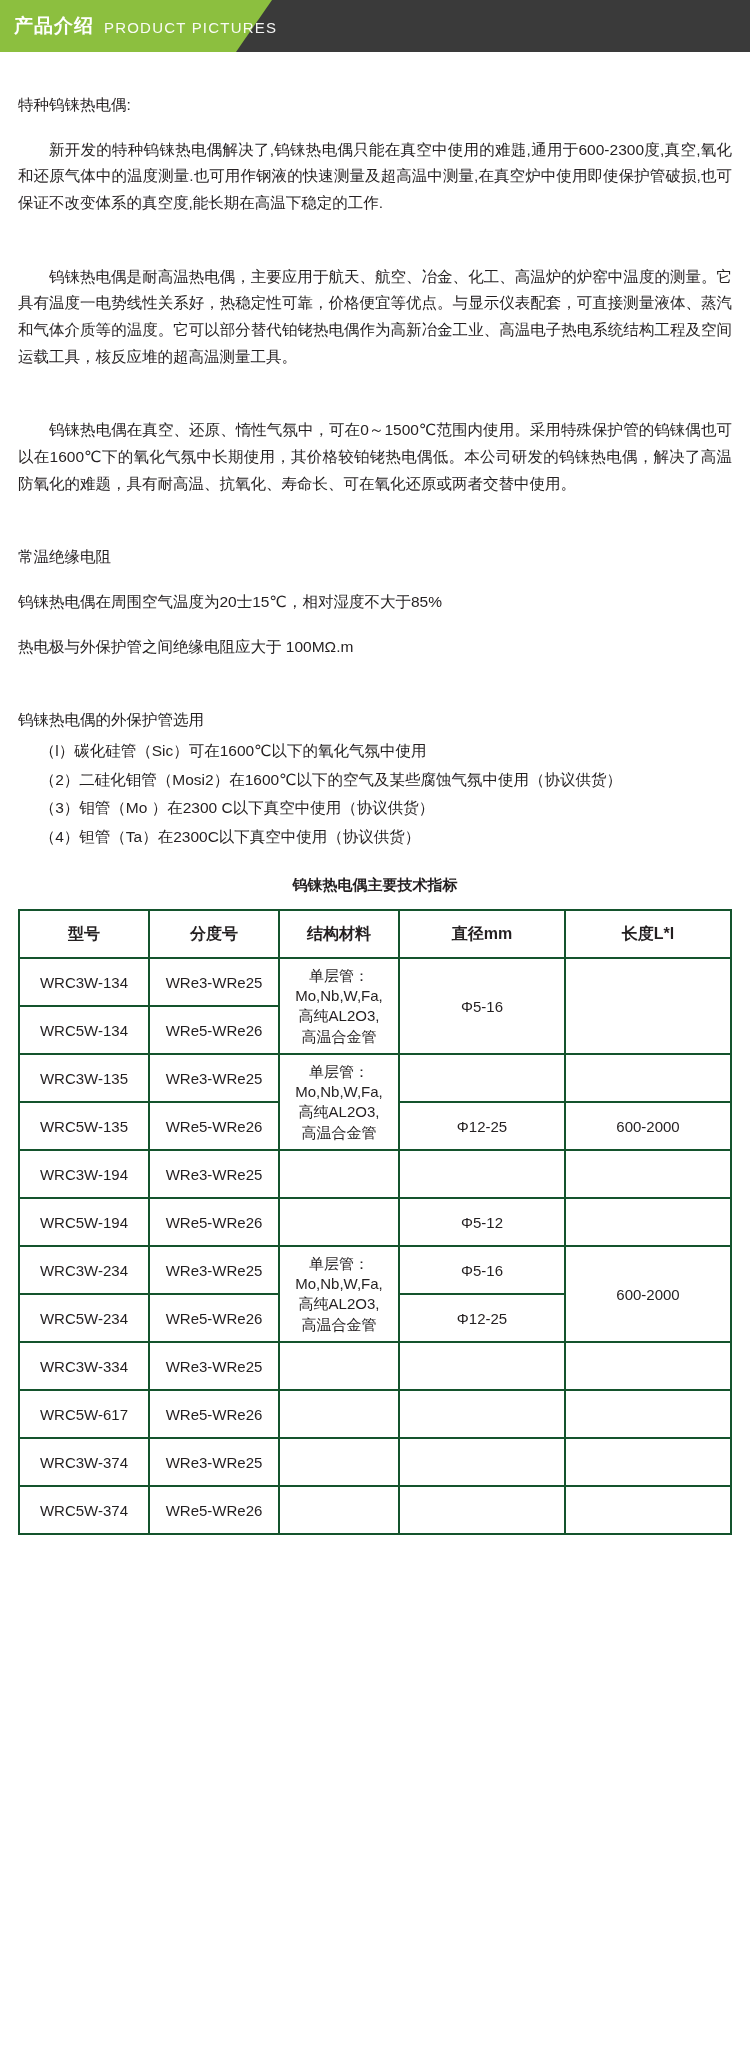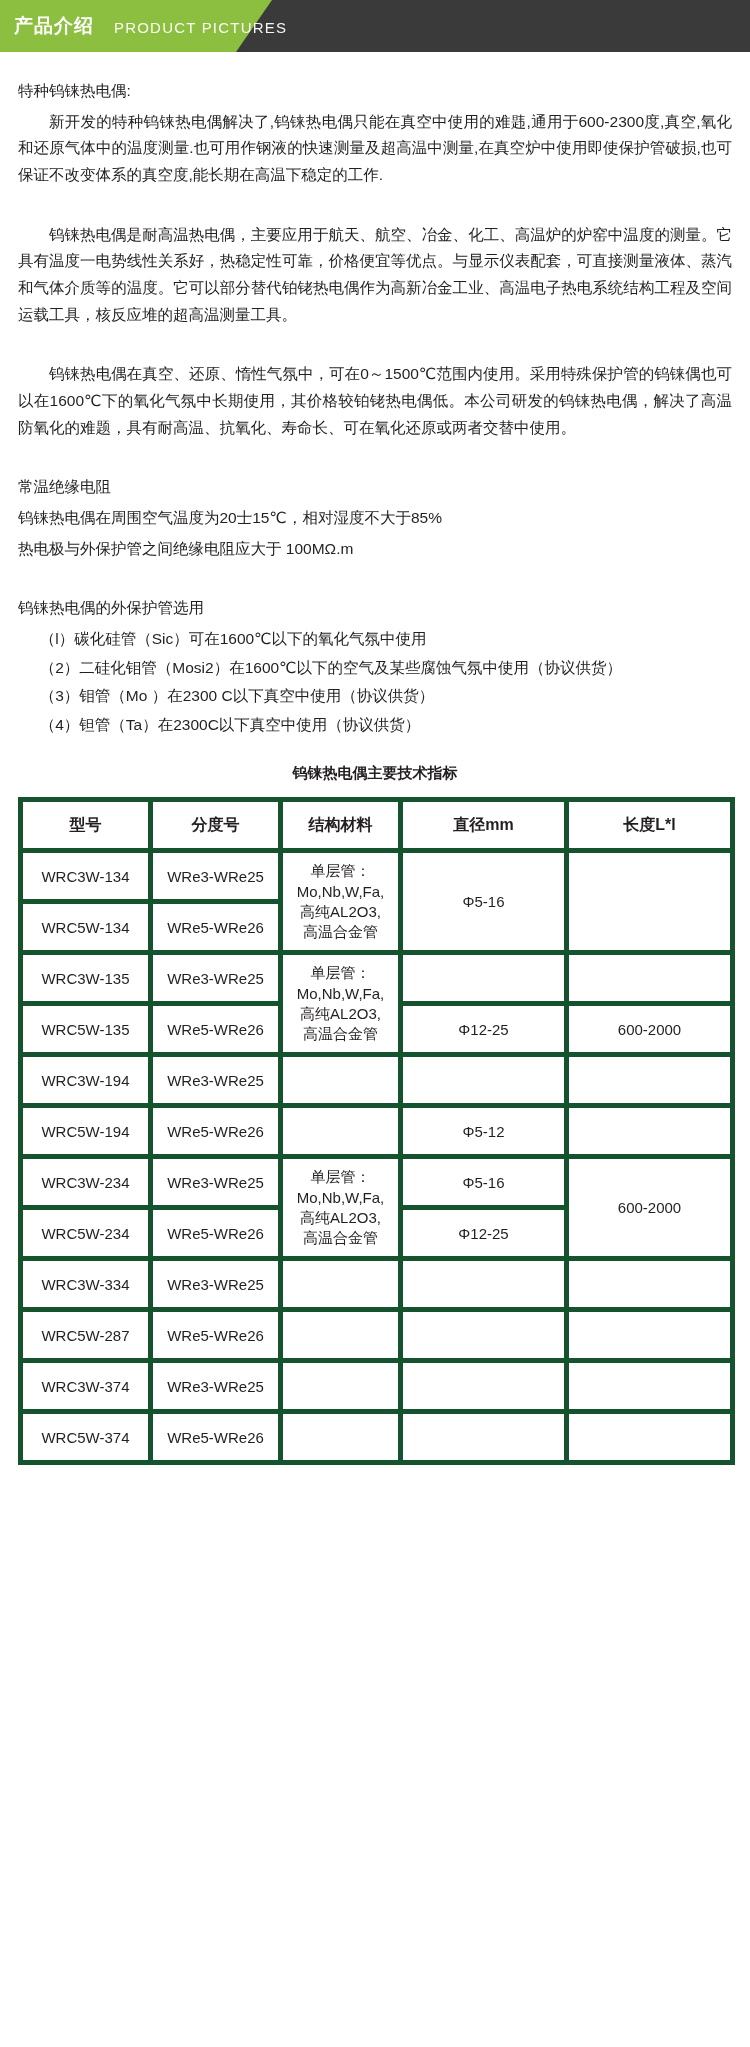--- a/index.html
+++ b/index.html
@@ -41,21 +41,21 @@
     width: 272px;
     background: #8cbf3f;
     clip-path: polygon(0 0, 272px 0, 236px 52px, 0 52px);
   }
   .banner-text {
     position: absolute;
     left: 14px; top: 0;
     height: 52px;
     display: flex;
     align-items: center;
-    gap: 20px;
+    gap: 10px;
     z-index: 3;
   }
   .banner-cn {
     font-size: 19px;
     color: #ffffff;
     font-weight: bold;
     letter-spacing: 1px;
   }
   .banner-en {
     font-size: 15px;
@@ -63,21 +63,21 @@
     letter-spacing: 1.2px;
     padding-top: 3px;
     opacity: .95;
   }
 
   
   .content {
     padding: 22px 18px 0 18px;
   }
   p.para {
-    margin: 4px 0 15px 0;
+    margin: 18px 0 15px 0;
     font-size: 15.5px;
     line-height: 1.72;
     text-align: justify;
     color: #231f20;
   }
   p.indent { text-indent: 2em; }
   p.tight { margin-bottom: 4px; }
   .blockgap { height: 14px; }
 
   .list-line {
@@ -96,21 +96,21 @@
     margin: 26px 0 14px 0;
     color: #231f20;
   }
   table.spec {
     border-collapse: collapse;
     width: 712px;
     margin: 0 auto;
     table-layout: fixed;
   }
   table.spec td, table.spec th {
-    border: 5px solid #14532d;
+    border: 2px solid #14532d;
     text-align: center;
     vertical-align: middle;
     color: #231f20;
     padding: 6px 2px;
   }
   table.spec th {
     font-size: 16px;
     font-weight: bold;
     height: 34px;
   }
@@ -262,21 +262,21 @@
 
         <tr>
           <td>WRC3W-334</td>
           <td>WRe3-WRe25</td>
           <td></td>
           <td></td>
           <td></td>
         </tr>
 
         <tr>
-          <td>WRC5W-287</td>
+          <td>WRC5W-617</td>
           <td>WRe5-WRe26</td>
           <td></td>
           <td></td>
           <td></td>
         </tr>
 
         <tr>
           <td>WRC3W-374</td>
           <td>WRe3-WRe25</td>
           <td></td>

